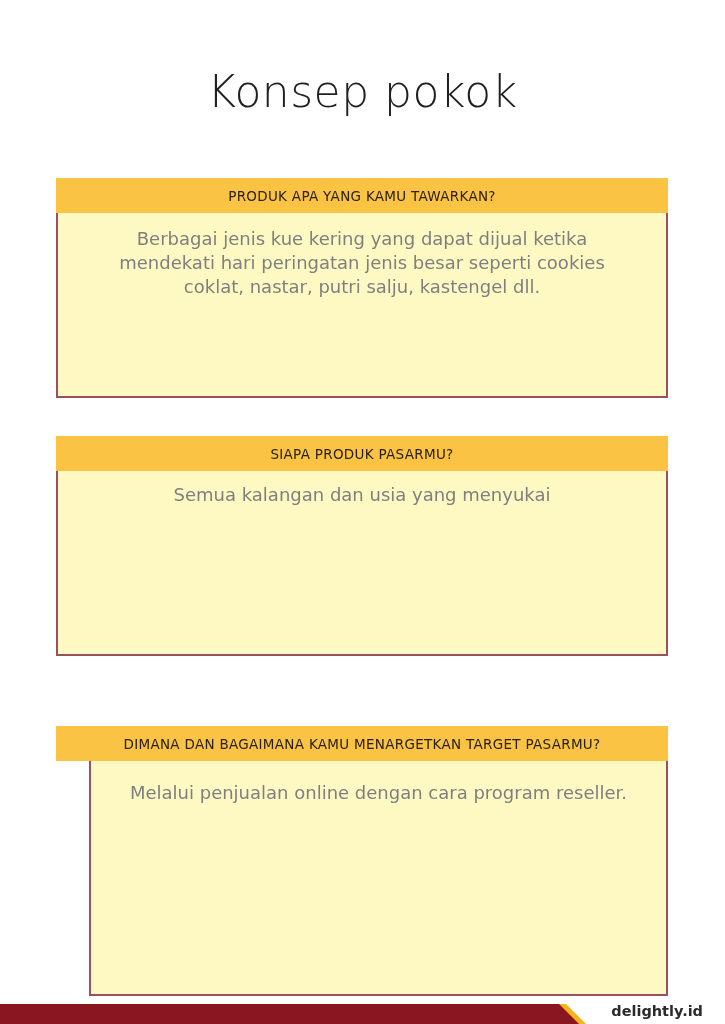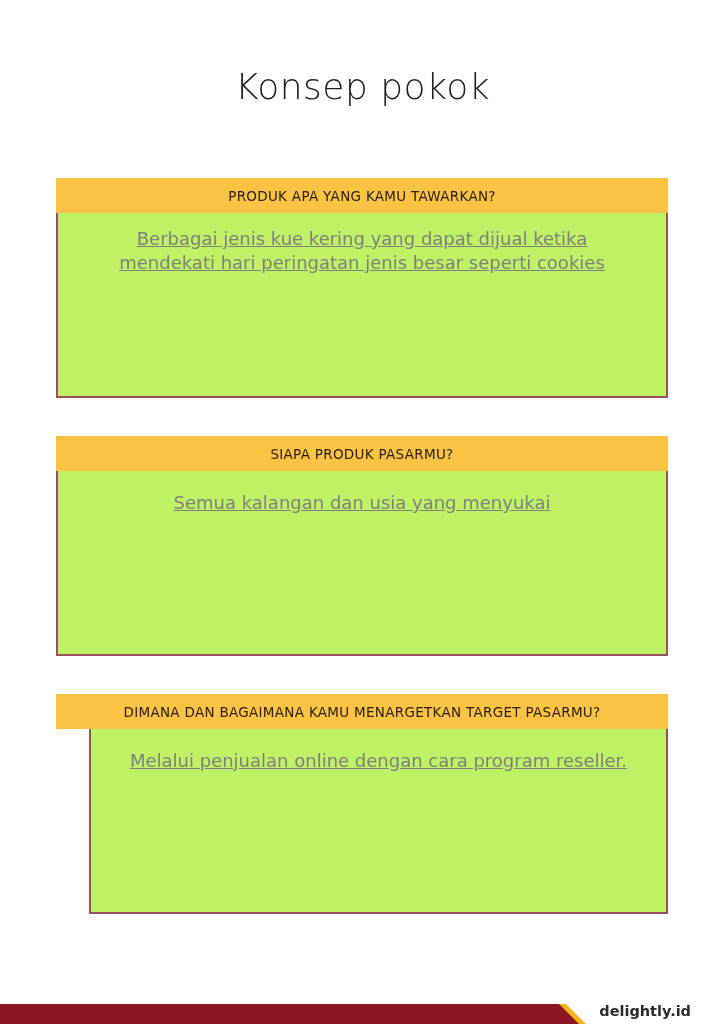--- a/index.html
+++ b/index.html
@@ -3,69 +3,70 @@
 <meta charset="utf-8">
 <style>
   html, body { margin: 0; padding: 0; }
   body {
     width: 725px; height: 1024px; position: relative; overflow: hidden;
     background: #ffffff;
     font-family: "DejaVu Sans", "Liberation Sans", sans-serif;
   }
   .title {
     position: absolute; left: 0; top: 66px; width: 725px;
-    text-align: center; font-size: 36px; font-weight: 300;
+    text-align: center; font-size: 44px; font-weight: 300;
     color: #1f1f1f; letter-spacing: 0.5px;
   }
   .card {
     position: absolute; left: 56px; width: 612px;
     box-sizing: border-box;
   }
   .card-header {
     height: 35px; background: #fbc344;
     display: flex; align-items: center; justify-content: center;
     font-size: 13.5px; color: #2a2114; letter-spacing: 0.3px;
     white-space: nowrap;
     text-align: right;
   }
   .card-body {
     box-sizing: border-box;
     border: 2px solid #9b5060; border-top: none;
-    background: #bef264;
+    background: #fef9c3;
     padding: 14px 30px 0 30px;
     text-align: center; color: #7f7f7f;
-    font-size: 18px; line-height: 24px; text-decoration: underline;
+    font-size: 18px; line-height: 24px;
   }
   .card1 { top: 178px; }
   .card1 .card-body { height: 185px; }
   .card2 { top: 436px; }
-  .card2 .card-body { height: 185px; padding-top: 20px; }
-  .card3 { top: 694px; }
-  .card3 .card-body { height: 185px; padding-top: 20px; margin-left: 33px; }
+  .card2 .card-body { height: 185px; padding-top: 12px; }
+  .card3 { top: 726px; }
+  .card3 .card-body { height: 235px; padding-top: 20px; margin-left: 33px; }
   .body-line { display: block; }
   .footer-bar {
     position: absolute; left: 0; bottom: 0; width: 725px; height: 20px;
   }
   .footer-bar svg { display: block; }
   .brand {
-    position: absolute; right: 34px; bottom: 5px;
+    position: absolute; right: 22px; bottom: 5px;
     font-size: 14.5px; font-weight: bold; color: #2b2b2b;
     font-family: "DejaVu Sans", sans-serif;
   }
 </style>
 </head>
 <body>
 
 <div class="title">Konsep pokok</div>
 
 <section class="card card1">
   <div class="card-header">PRODUK APA YANG KAMU TAWARKAN?</div>
   <div class="card-body">
     <span class="body-line">Berbagai jenis kue kering yang dapat dijual ketika</span>
     <span class="body-line">mendekati hari peringatan jenis besar seperti cookies</span>
+    <span class="body-line">coklat, nastar, putri salju, kastengel dll.</span>
   </div>
 </section>
 
 <section class="card card2">
   <div class="card-header">SIAPA PRODUK PASARMU?</div>
   <div class="card-body">
     <span class="body-line">Semua kalangan dan usia yang menyukai</span>
   </div>
 </section>
 

